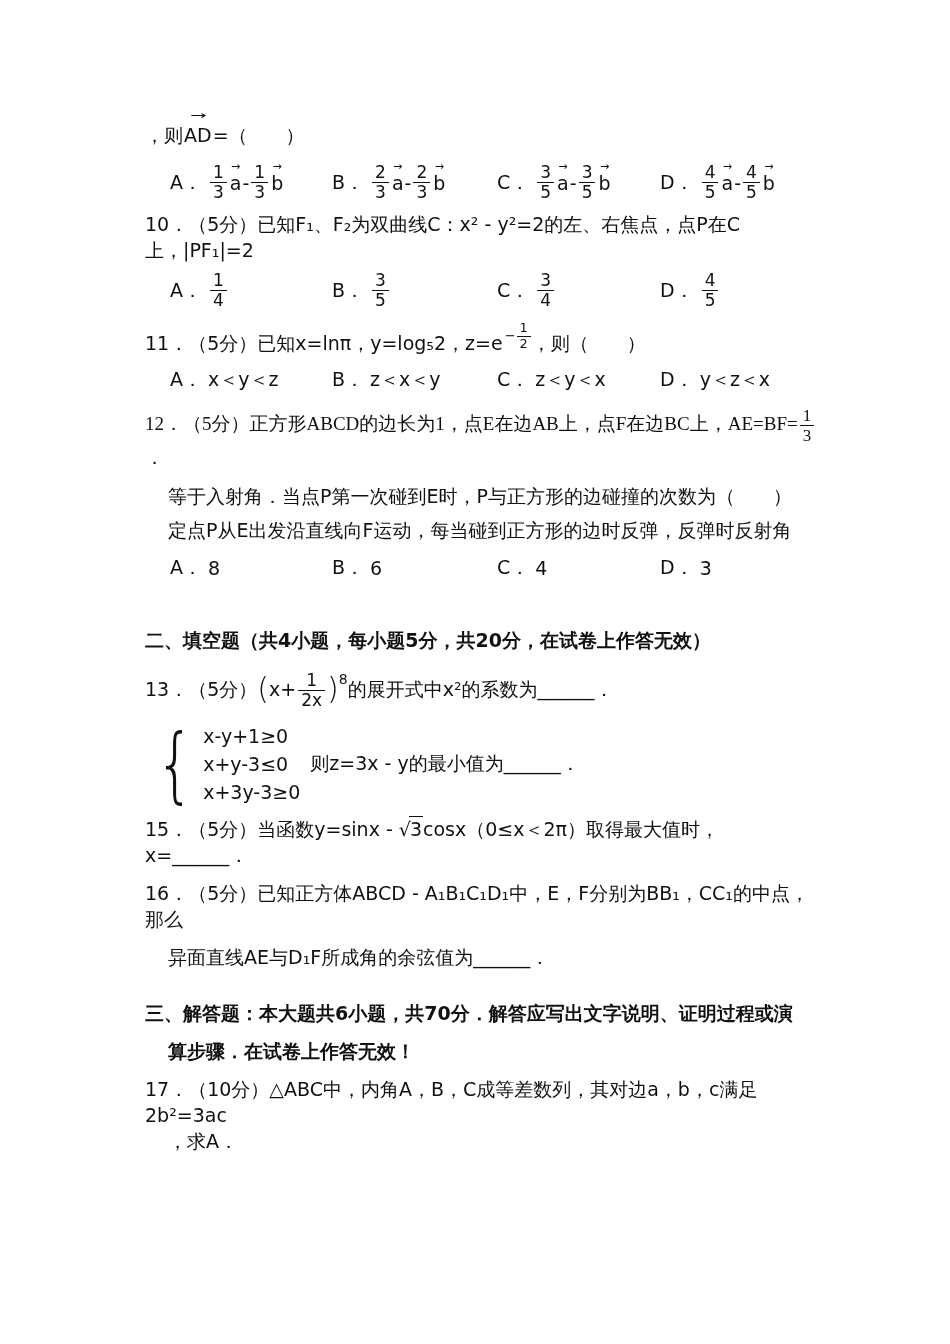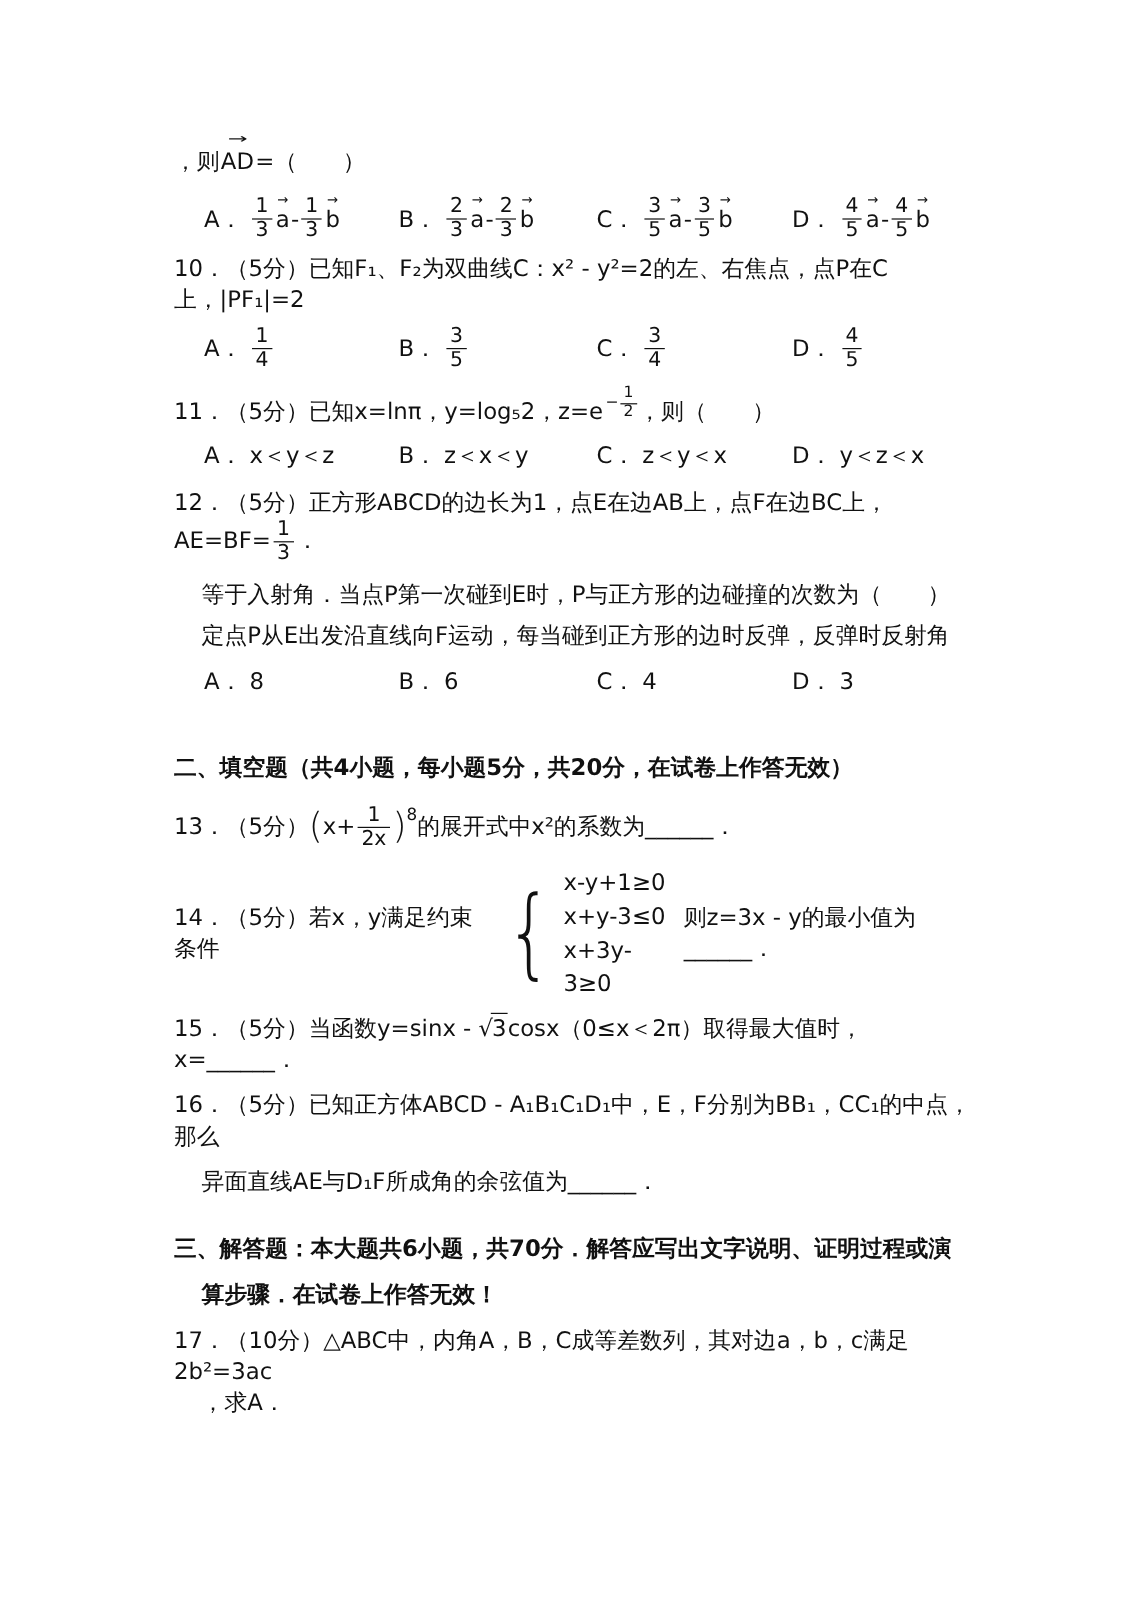--- a/index.html
+++ b/index.html
@@ -101,21 +101,21 @@
   }
   .footer .sep { margin: 0 7px; color: #555555; }
 
   
   .mt-q9opts  { margin-top: 15px; }
   .mt-q10l1   { margin-top: 9px; }
   .mt-q10l2   { margin-top: 10px; }
   .mt-q10opts { margin-top: 8px; }
   .mt-q11     { margin-top: 10px; line-height: 32px; }
   .mt-q11opts { margin-top: 8px; }
-  .mt-q12l1   { margin-top: 13px; }
+  .mt-q12l1   { margin-top: 13px; font-family: Liberation Serif, serif; }
   .mt-q12l2   { margin-top: 8px; }
   .mt-q12l3   { margin-top: 12px; }
   .mt-q12opts { margin-top: 12px; }
   .mt-sec2    { margin-top: 46px; }
   .mt-q13     { margin-top: 13px; }
   .mt-q14     { margin-top: 12px; }
   .mt-q15     { margin-top: 10px; }
   .mt-q16l1   { margin-top: 12px; }
   .mt-q16l2   { margin-top: 12px; }
   .mt-sec3    { margin-top: 30px; }
@@ -274,21 +274,20 @@
     </div>
 
     <div class="line sec mt-sec2">二、填空题（共4小题，每小题5分，共20分，在试卷上作答无效）</div>
 
     <div class="line mt-q13"><span>13．（5分）</span><span class="bigp">(</span><span>x+</span><span class="frac">
           <span class="n">1</span>
           <span class="d">2x</span>
         </span><span class="bigp">)</span><span class="pow">8</span><span>的展开式中x²的系数为</span><span>______</span><span>．</span></div>
 
     <div class="row-flex mt-q14">
-      <span>14．（5分）若x，y满足约束条件</span>
       <span class="brace">{</span>
       <span class="cons">
         <span>x-y+1≥0</span>
         <span>x+y-3≤0</span>
         <span>x+3y-3≥0</span>
       </span>
       <span class="after-cons"><span>则z=3x - y的最小值为</span><span>______</span><span>．</span></span>
     </div>
 
     <div class="line mt-q15"><span>15．（5分）当函数y=sinx - </span><span>√</span><span class="sqrt-arg">3</span><span>cosx（0≤x＜2π）取得最大值时，x=</span><span>______</span><span>．</span></div>

